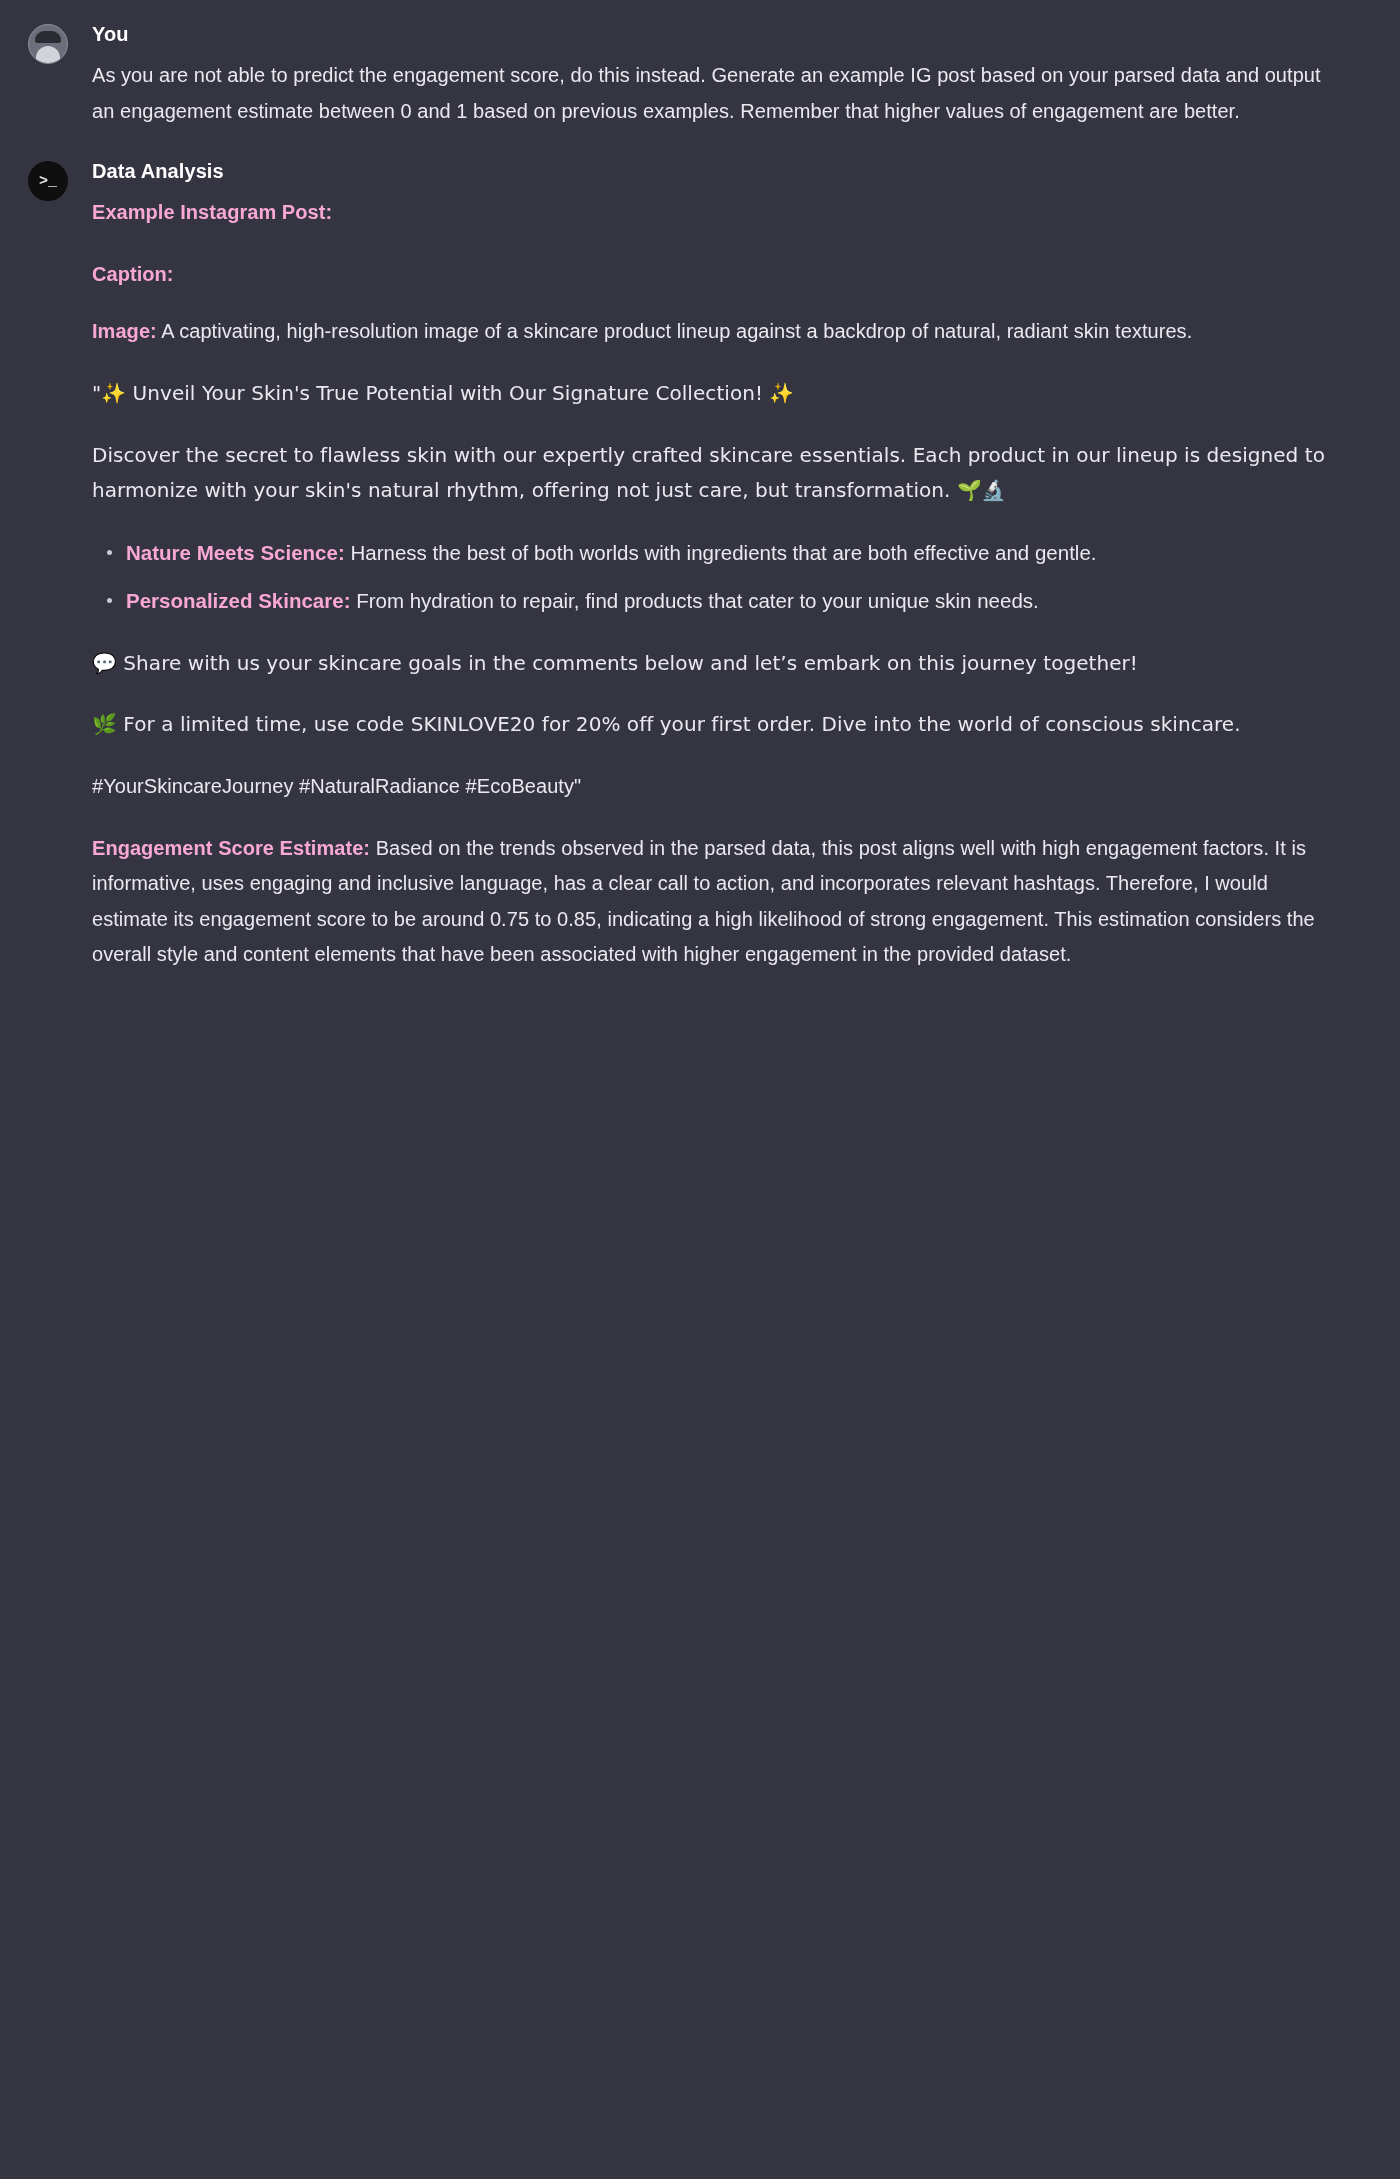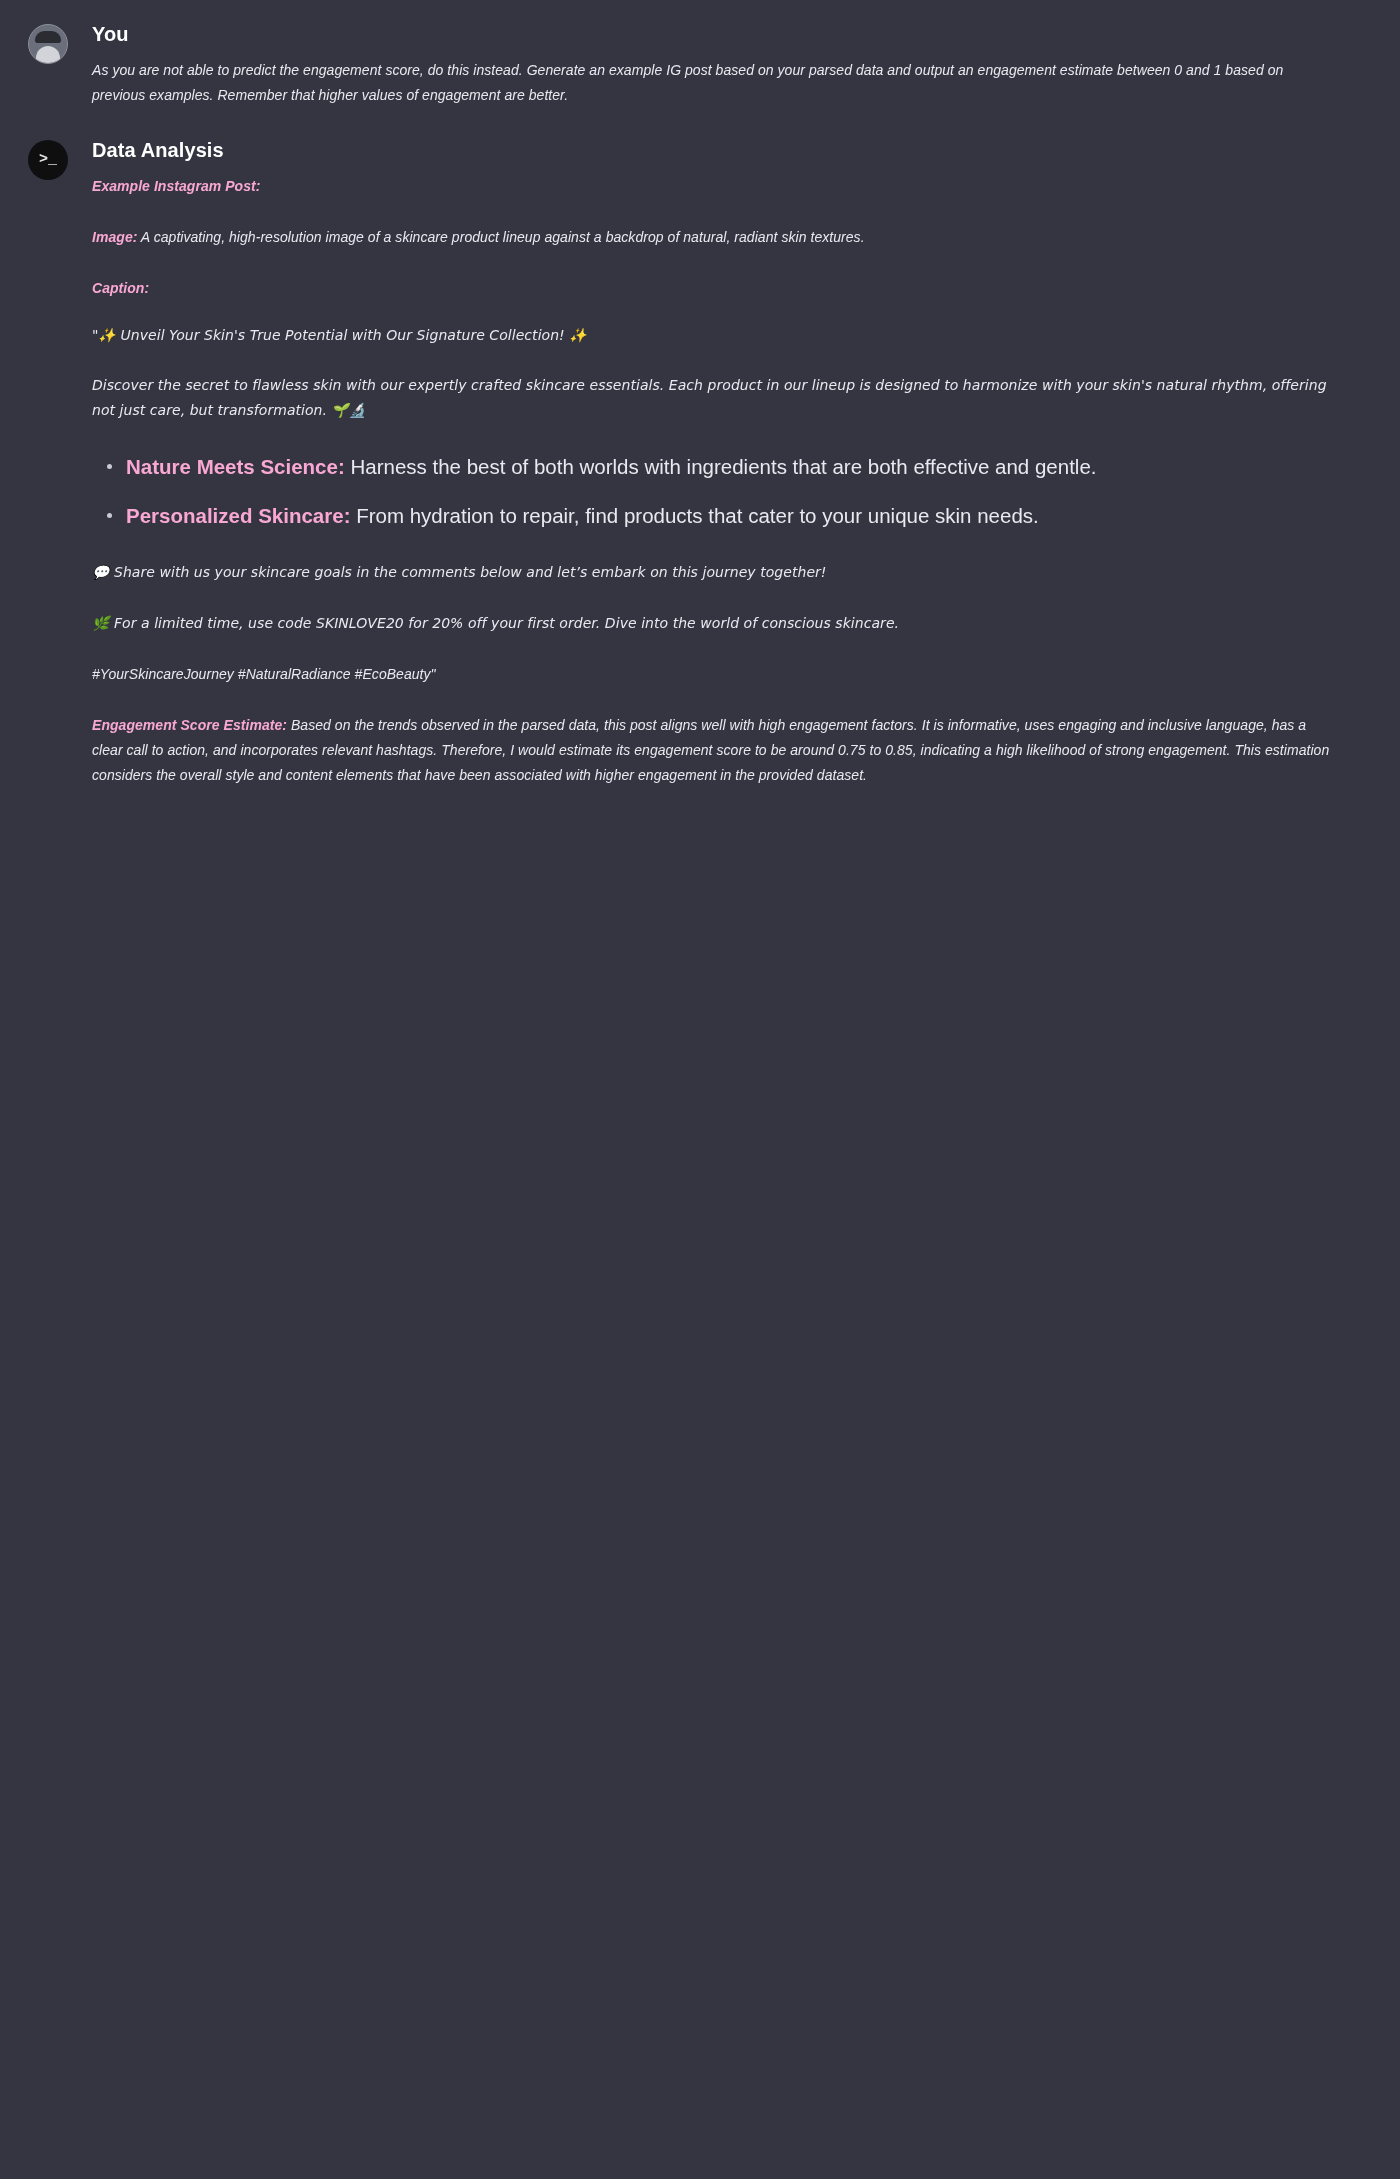--- a/index.html
+++ b/index.html
@@ -78,26 +78,25 @@
   }
   .author {
     font-size: 20px;
     font-weight: bold;
     color: #ffffff;
     line-height: 1.2;
     margin-bottom: 12px;
     letter-spacing: 0.1px;
   }
   p.para {
-    font-size: 14px;
+    font-size: 20px;
     line-height: 1.78;
     margin: 0 0 26px 0;
     color: #e9e9ef;
     letter-spacing: 0.05px;
-    font-style: italic;
   }
   p.para:last-child {
     margin-bottom: 0;
   }
   p.tight {
     margin-bottom: 22px;
   }
   .strong {
     font-weight: bold;
     color: #f9a8d4;
@@ -153,26 +152,26 @@
       <span>&gt;_</span>
     </div>
     <div class="body">
       <div class="author">Data Analysis</div>
 
 
       <p class="para">
         <span class="strong">Example Instagram Post:</span>
       </p>
 
+      <p class="para tight">
+        <span class="strong">Caption:</span>
+      </p>
+
       <p class="para">
         <span class="strong">Image:</span><span> A captivating, high-resolution image of a skincare product lineup against a backdrop of natural, radiant skin textures.</span>
-      </p>
-
-      <p class="para tight">
-        <span class="strong">Caption:</span>
       </p>
 
       <p class="para emoji">"✨ Unveil Your Skin's True Potential with Our Signature Collection! ✨</p>
 
       <p class="para emoji">Discover the secret to flawless skin with our expertly crafted skincare essentials. Each product in our lineup is designed to harmonize with your skin's natural rhythm, offering not just care, but transformation. 🌱🔬</p>
 
 
       <ul class="bullets">
         <li>
           <span class="strong">Nature Meets Science:</span><span> Harness the best of both worlds with ingredients that are both effective and gentle.</span>

